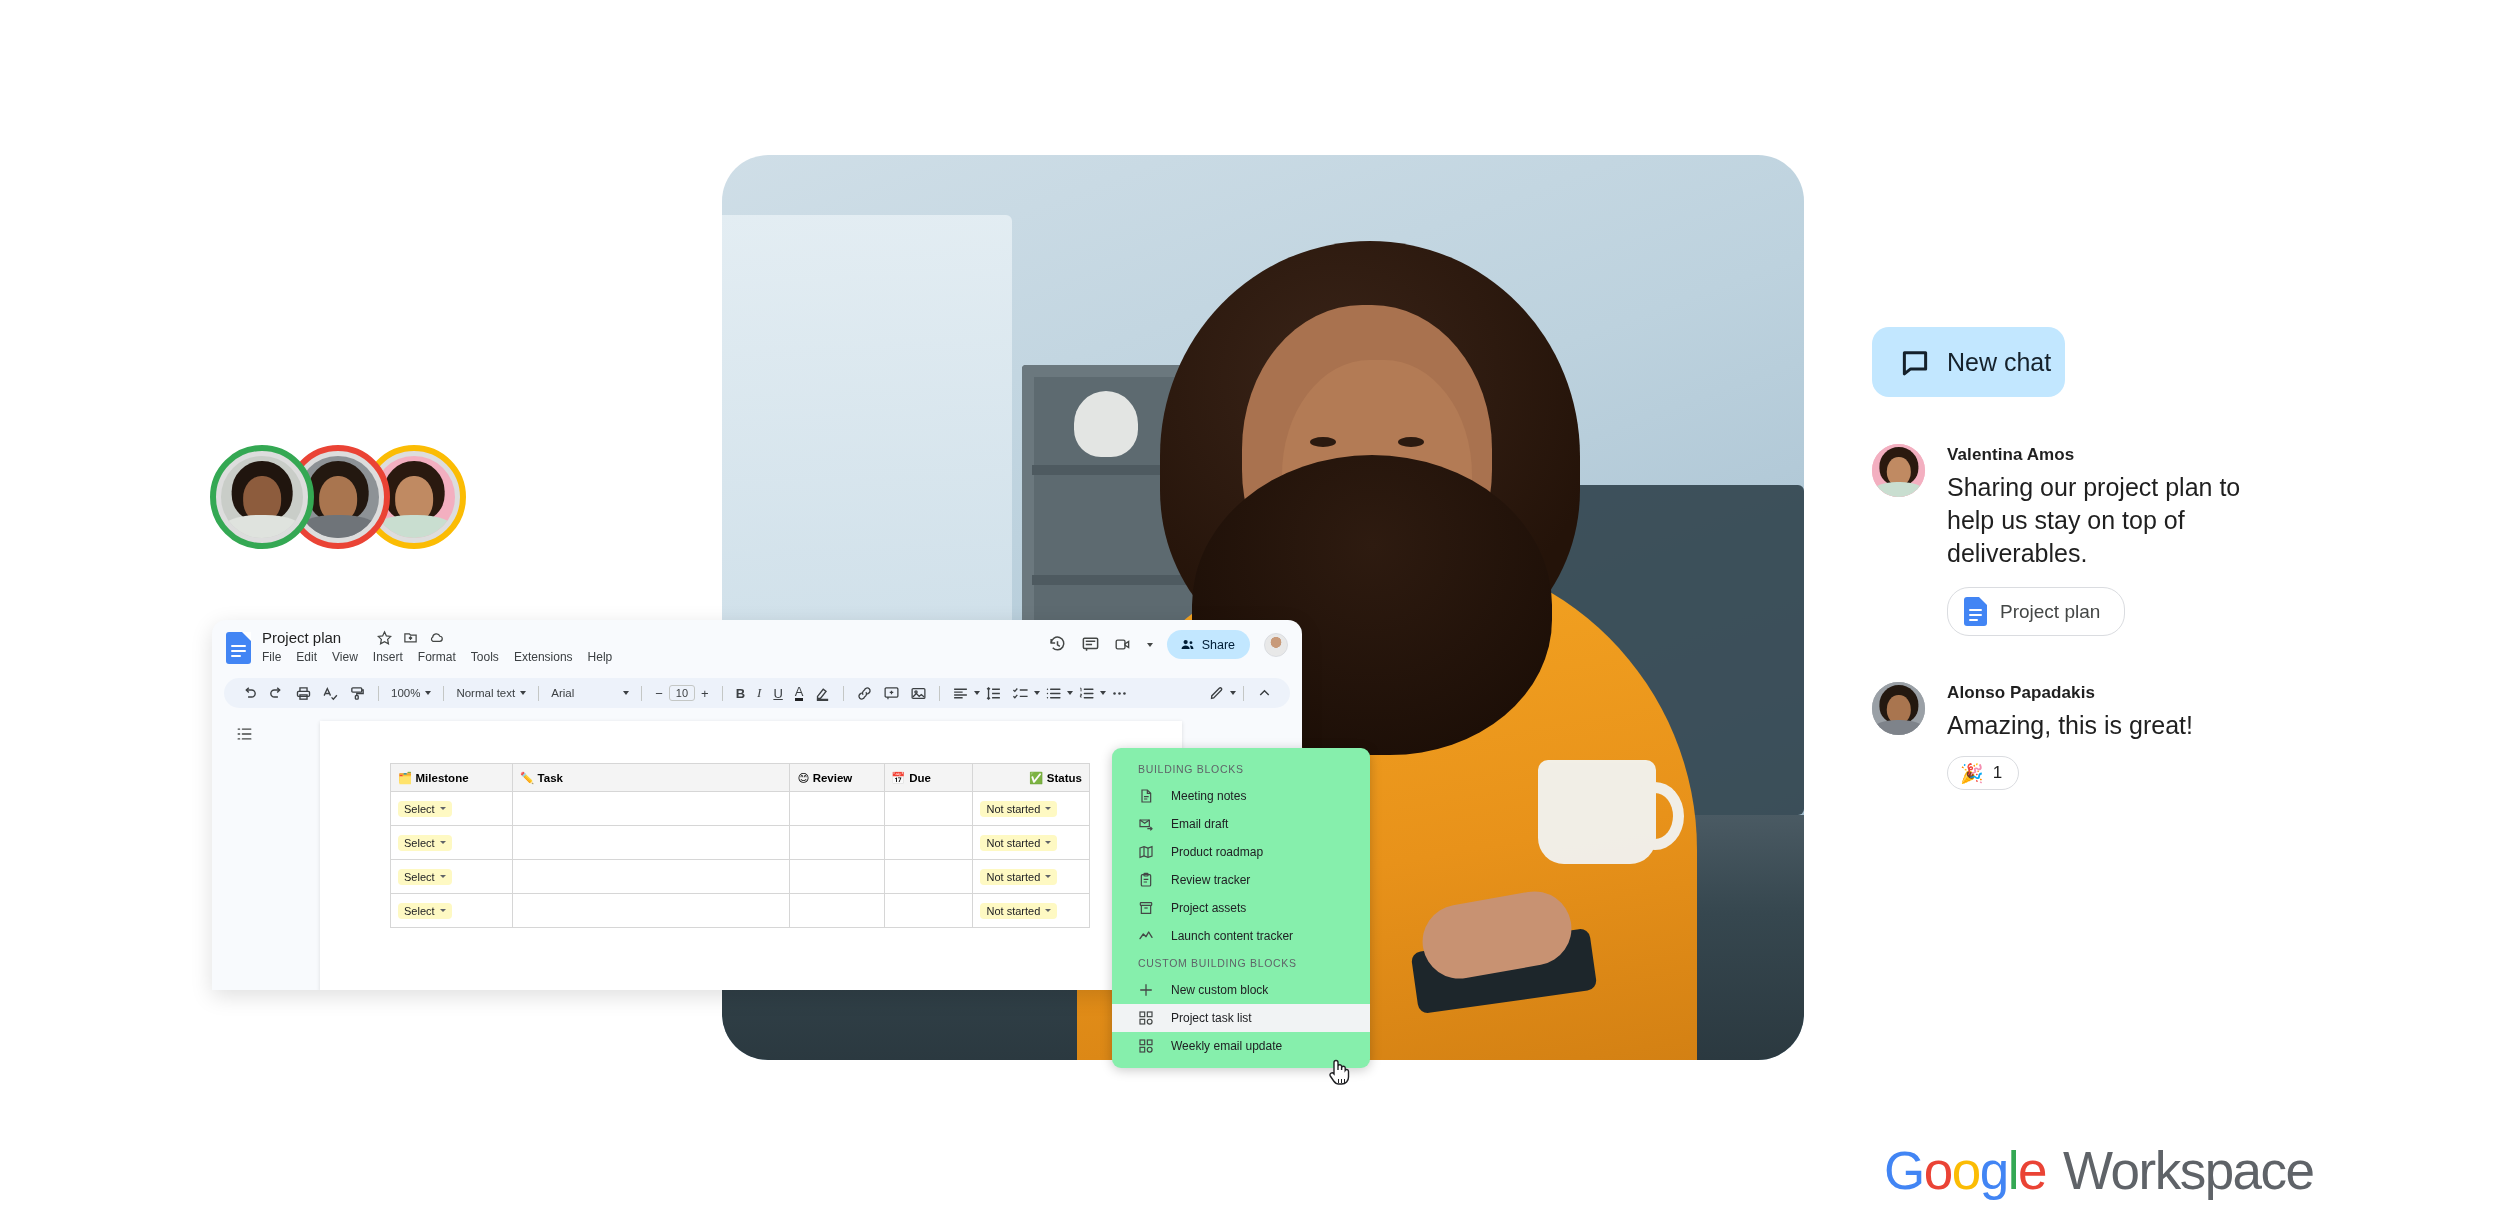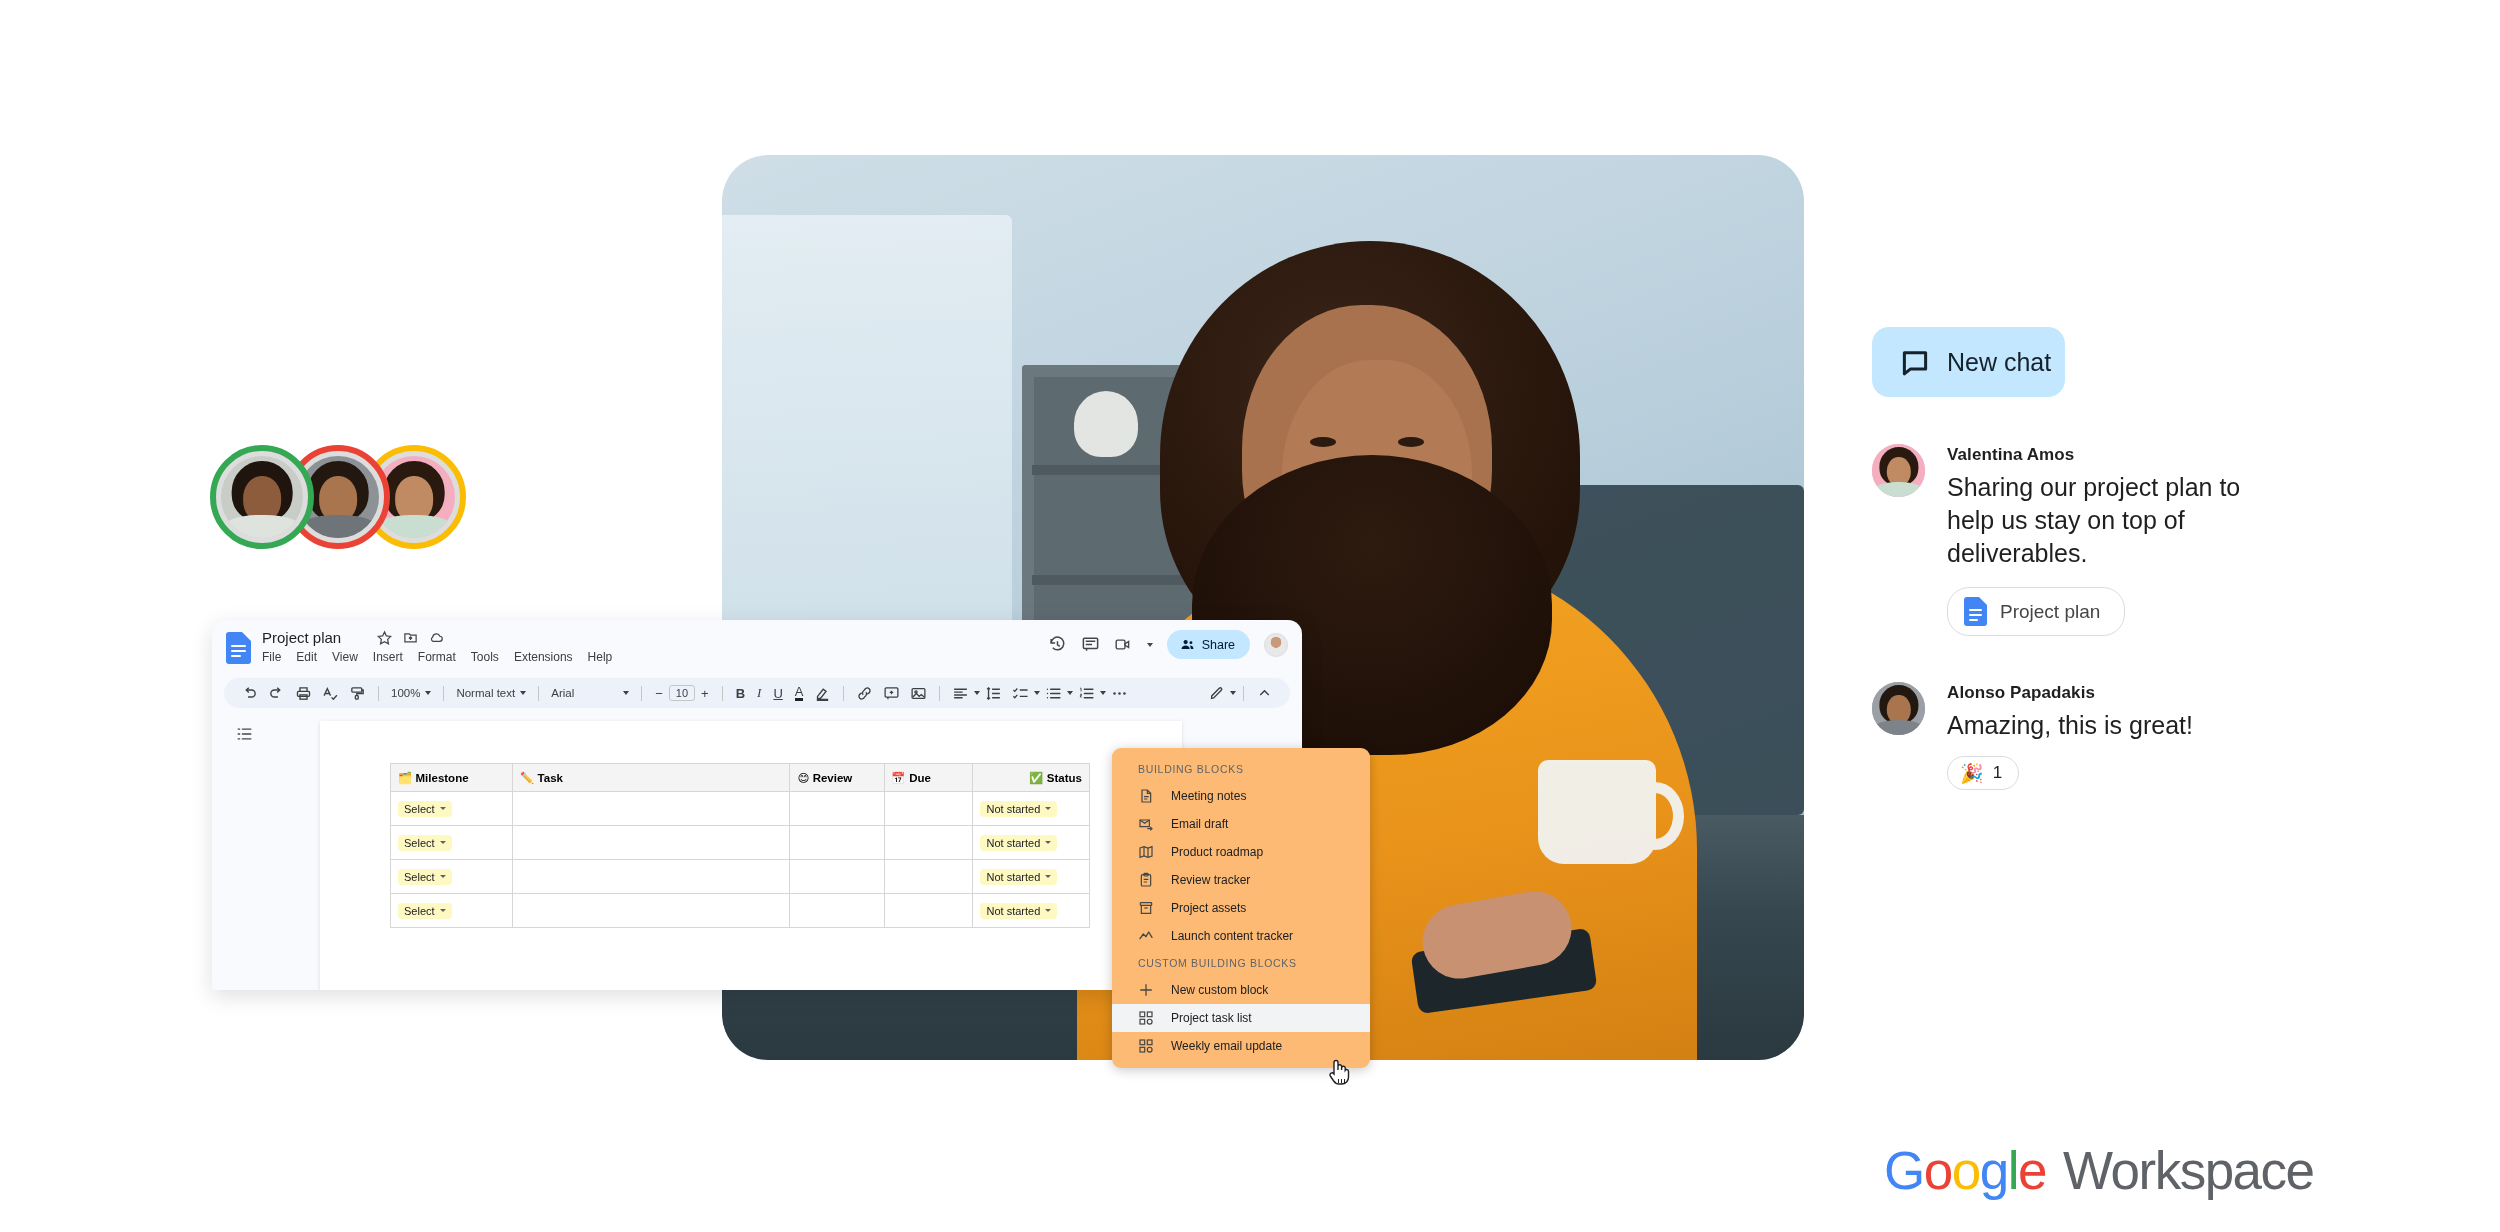--- a/index.html
+++ b/index.html
@@ -120,21 +120,21 @@
   #doc-table tr.hdr td { background:#f4f4f4; height:28px; font-weight:bold; font-size:11.5px; }
   .cell-chip { display:inline-flex; align-items:center; gap:5px; background:#fef9c3;
                border-radius:4px; padding:2px 6px; font-size:11px; color:#202124; }
   .chip-caret{ width:0;height:0;border-left:3px solid transparent;border-right:3px solid transparent;
                border-top:3.5px solid #5f6368; }
   .emo { font-size:11.5px; }
   .col-ms{width:110px;} .col-task{width:250px;} .col-own{width:85px;}
   .col-due{width:80px;} .col-st{width:105px;text-align:right;}
 
   
-  #bb-menu { position:absolute; left:1112px; top:748px; width:258px; background:#fdba74;
+  #bb-menu { position:absolute; left:1112px; top:748px; width:258px; background:#86efac;
              border-radius:9px; box-shadow:0 2px 12px rgba(0,0,0,.22); padding:8px 0 8px 0;
              overflow:hidden; }
   .bb-section { font-size:10.5px; letter-spacing:.7px; color:#5f6368; padding:7px 0 7px 26px; }
   .bb-item { display:flex; align-items:center; gap:17px; padding:6px 0 6px 26px;
              font-size:12px; color:#202124; }
   .bb-item.highlight { background:#f1f3f4; }
   .bb-ic { width:16px; height:16px; color:#444746; flex:none; }
   #bb-cursor { position:absolute; left:1325px; top:1056px; width:26px; height:30px; }
 
   

